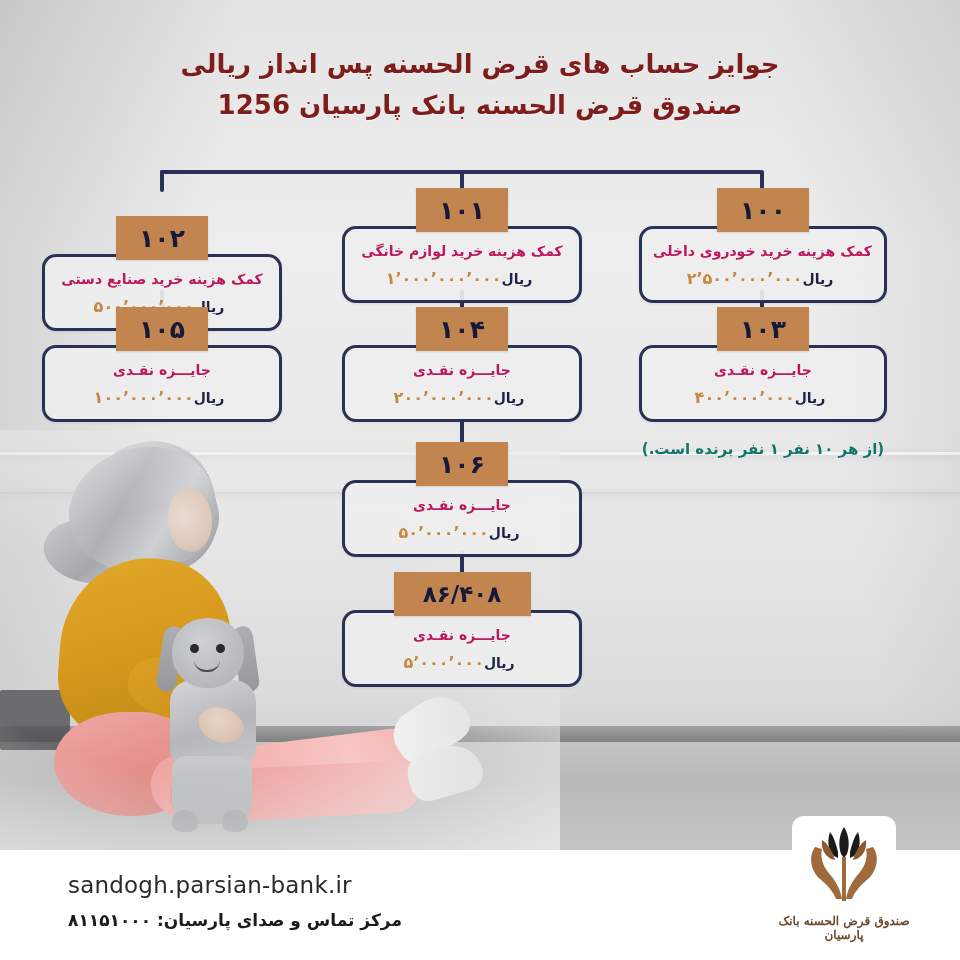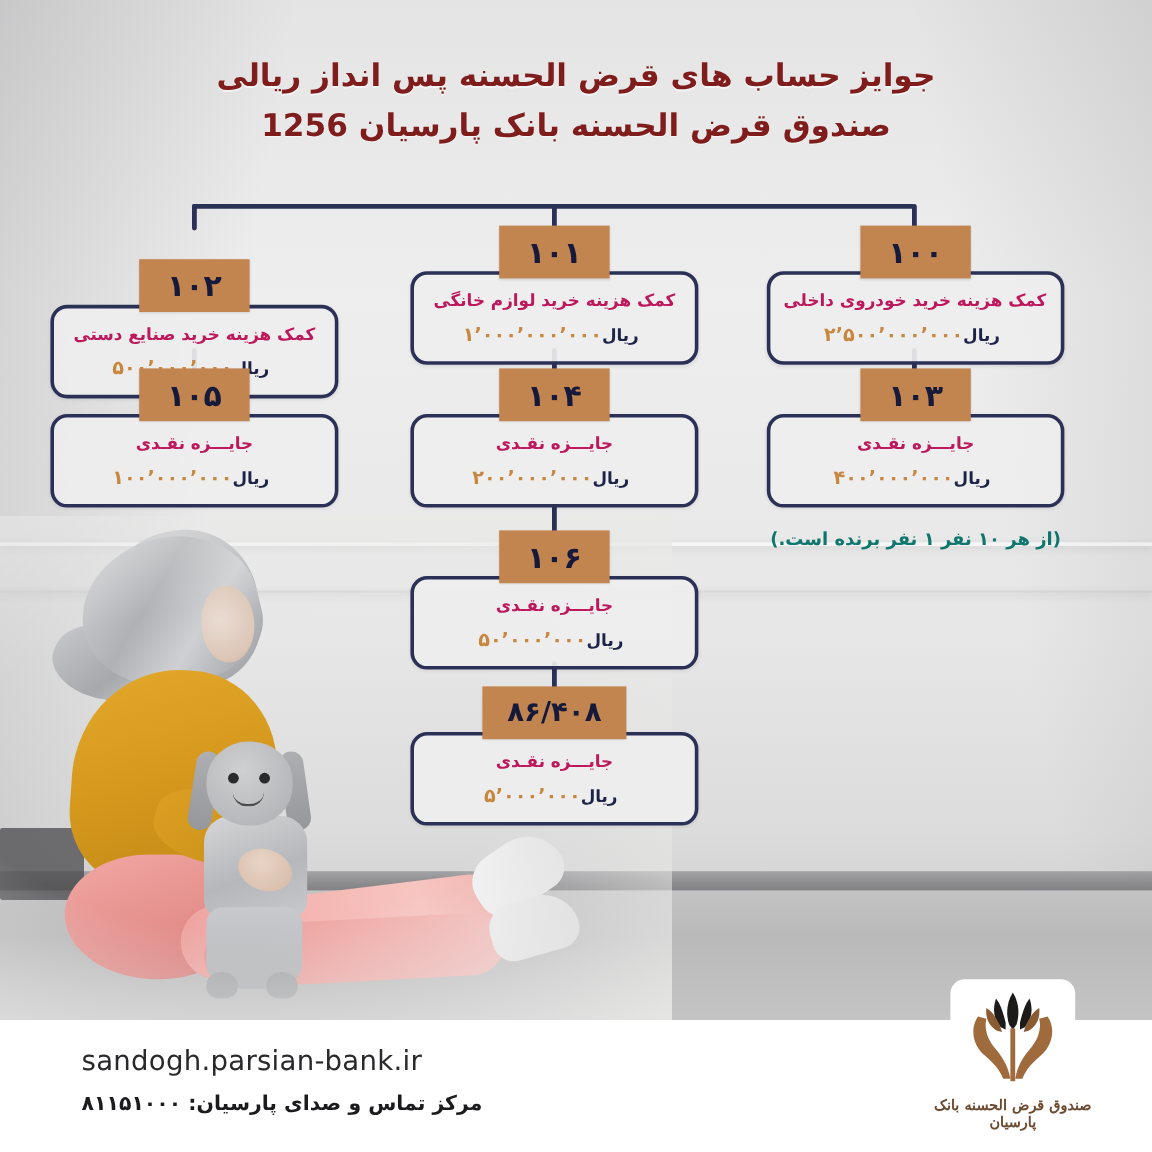--- a/index.html
+++ b/index.html
@@ -202,21 +202,21 @@
     width: 92px; height: 44px;
     background: #c38550;
     display: flex; align-items: center; justify-content: center;
     color: #15193a;
     font-weight: bold;
     font-size: 25px;
     letter-spacing: 1px;
     z-index: 3;
     box-shadow: 0 1px 2px rgba(0,0,0,.12);
   }
-  .badge.wide { width: 120px; font-size: 23px; }
+  .badge.wide { width: 137px; font-size: 23px; }
   .card {
     position: relative;
     margin-top: -6px;
     background: rgba(238,238,239,0.92);
     border: 3px solid #2b3056;
     border-radius: 14px;
     padding: 12px 12px 11px;
     text-align: center;
     direction: rtl;
     z-index: 2;

